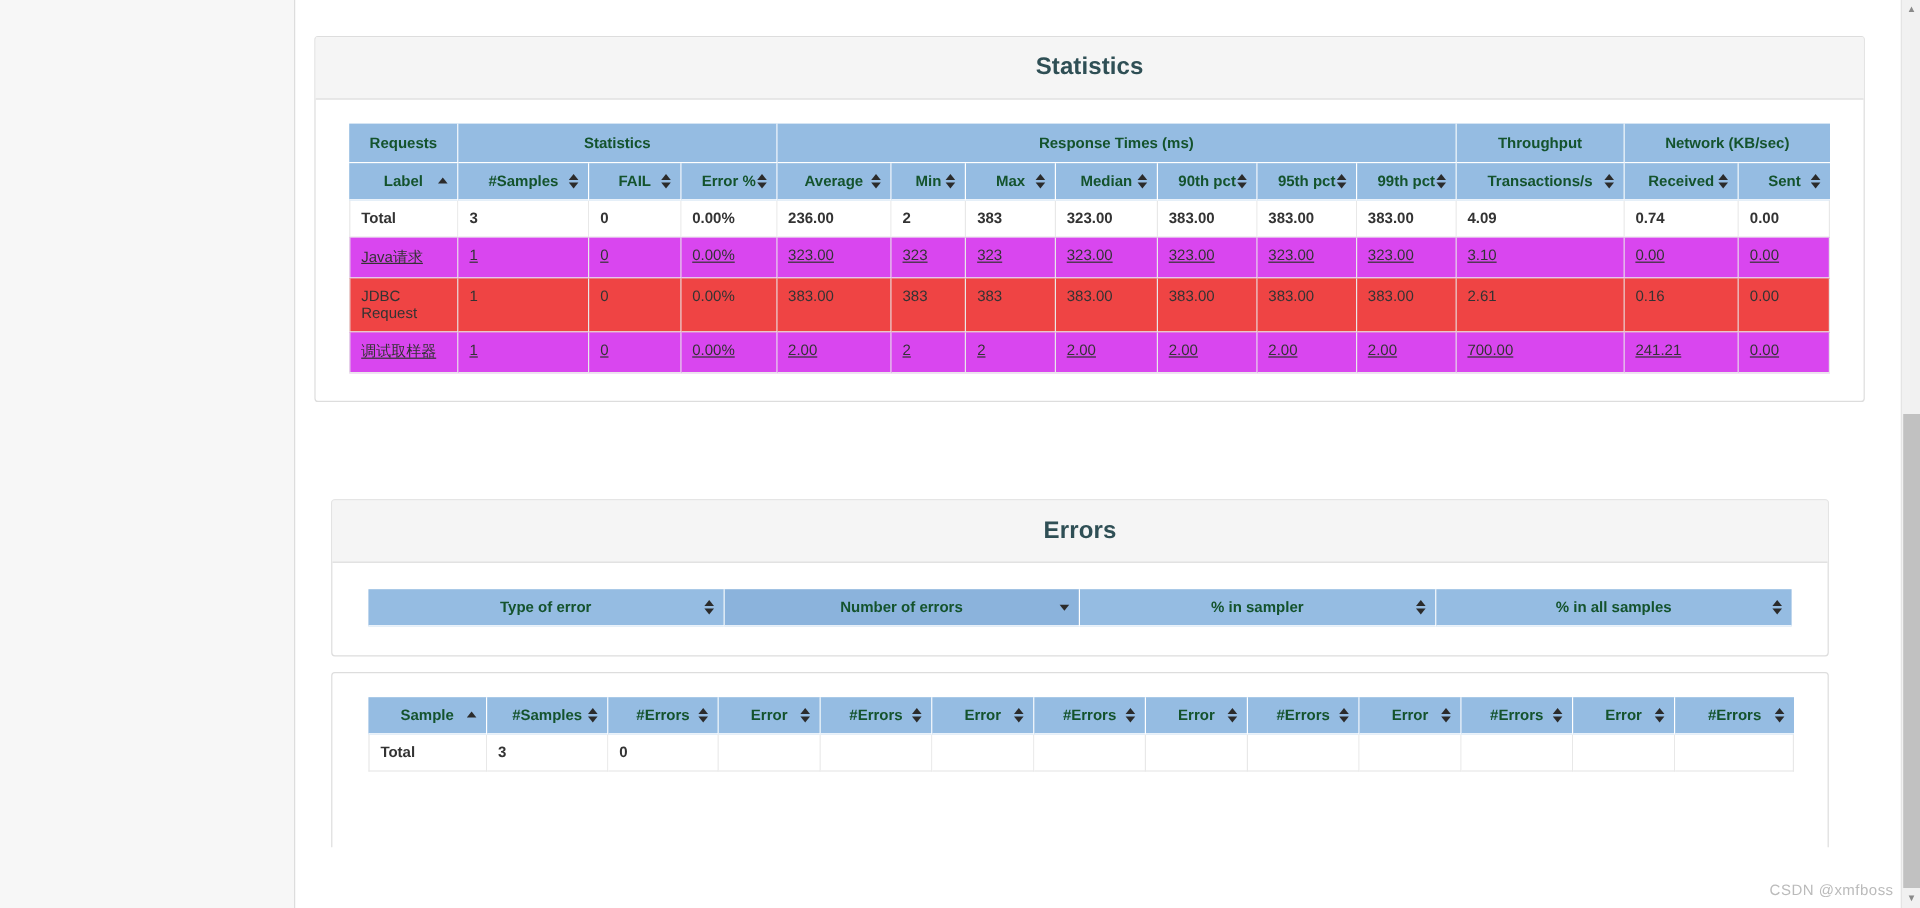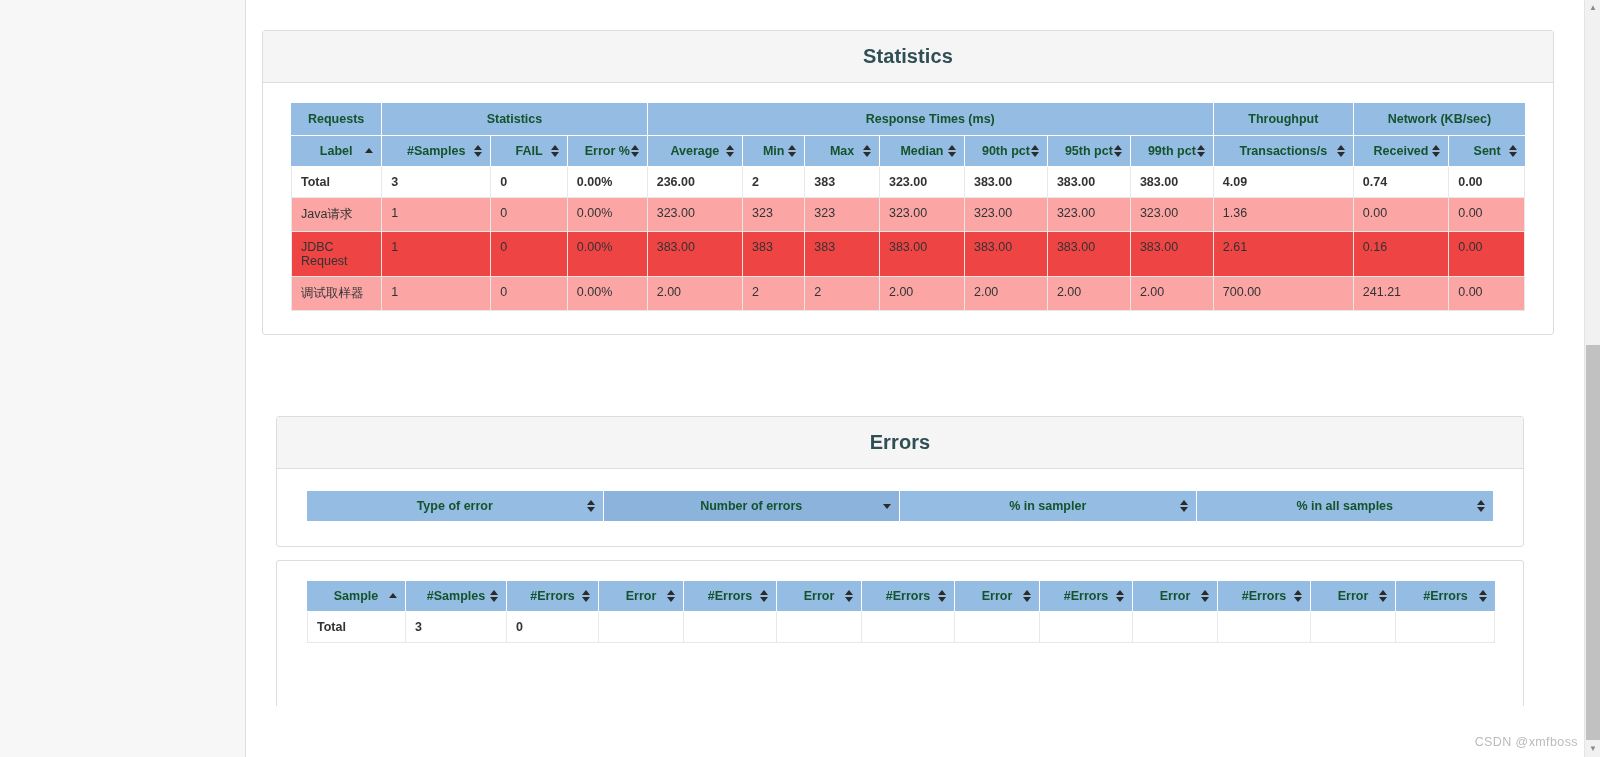--- a/index.html
+++ b/index.html
@@ -105,21 +105,21 @@
   table.jm td {
     padding: 8px 9px;
     border-right: 1px solid #e8e8e8;
     border-bottom: 1px solid #e8e8e8;
     vertical-align: top;
     text-align: left;
     word-wrap: break-word;
   }
   table.jm td:first-child { border-left: 1px solid #e8e8e8; }
   table.jm tbody tr.odd  td { background: #ef4444; }
-  table.jm tbody tr.even td { background: #fca5a5; }
+  table.jm tbody tr.even td { background: #d946ef; text-decoration: underline; }
   table.jm tbody tr.total td { font-weight: bold; background:#ffffff;margin-left:32px; }
 
   
   .sort {
     position: absolute; right: 7px; top: 50%;
     transform: translateY(-50%);
     width: 9px; height: 14px;
     pointer-events: none;
   }
   .sort .up, .sort .dn {
@@ -262,21 +262,21 @@
                 <td>1</td>
                 <td>0</td>
                 <td>0.00%</td>
                 <td>323.00</td>
                 <td>323</td>
                 <td>323</td>
                 <td>323.00</td>
                 <td>323.00</td>
                 <td>323.00</td>
                 <td>323.00</td>
-                <td>1.36</td>
+                <td>3.10</td>
                 <td>0.00</td>
                 <td>0.00</td>
               </tr>
               <tr class="odd">
                 <td>JDBC Request</td>
                 <td>1</td>
                 <td>0</td>
                 <td>0.00%</td>
                 <td>383.00</td>
                 <td>383</td>

